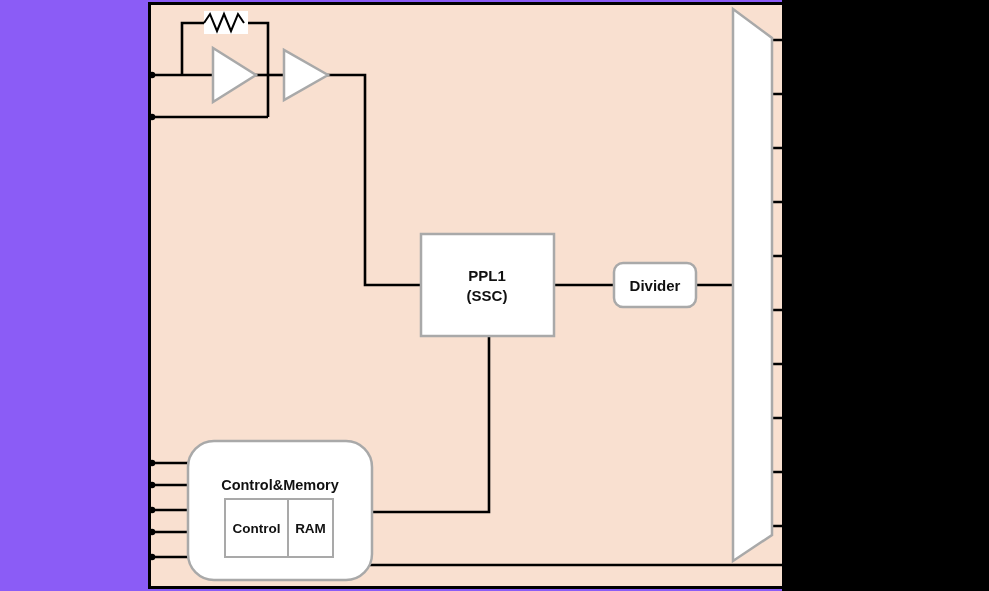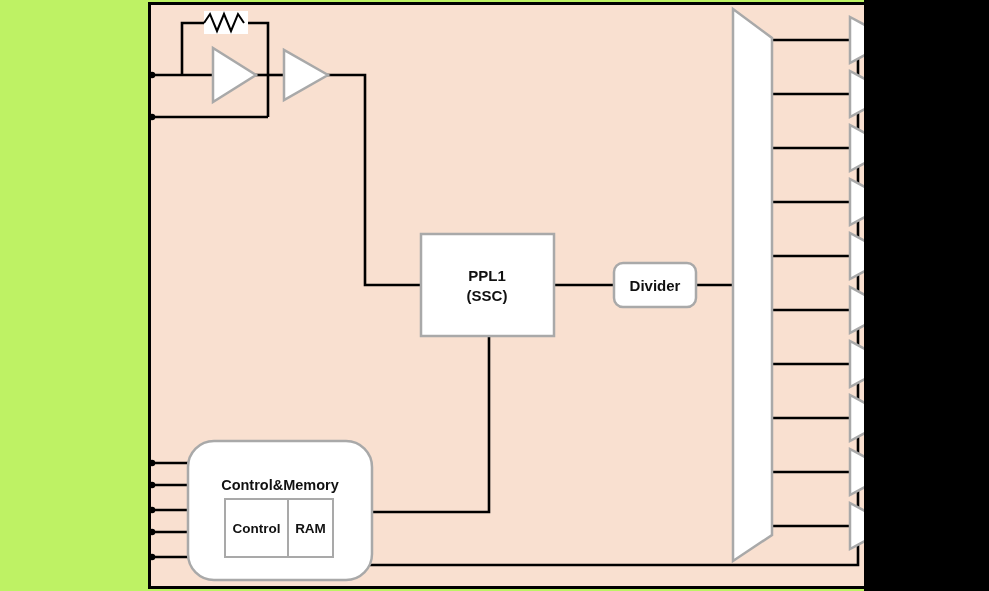--- a/index.html
+++ b/index.html
@@ -1,16 +1,16 @@
 <!DOCTYPE html>
 <html><head>
 <meta charset="utf-8">
 <style>
   html,body{margin:0;padding:0;background:#000;}
-  .stage{position:relative;width:864px;height:591px;background:#bef264;overflow:hidden;
+  .stage{position:relative;width:782px;height:591px;background:#8b5cf6;overflow:hidden;
          font-family:"Liberation Sans", sans-serif;}
   svg{display:block}
   text{font-family:"Liberation Sans", sans-serif;font-weight:bold;fill:#111;}
   .blocktitle{font-size:15px;}
   .subtitle{font-size:13.5px;}
 </style>
 </head>
 <body>
 
 <div class="stage">

